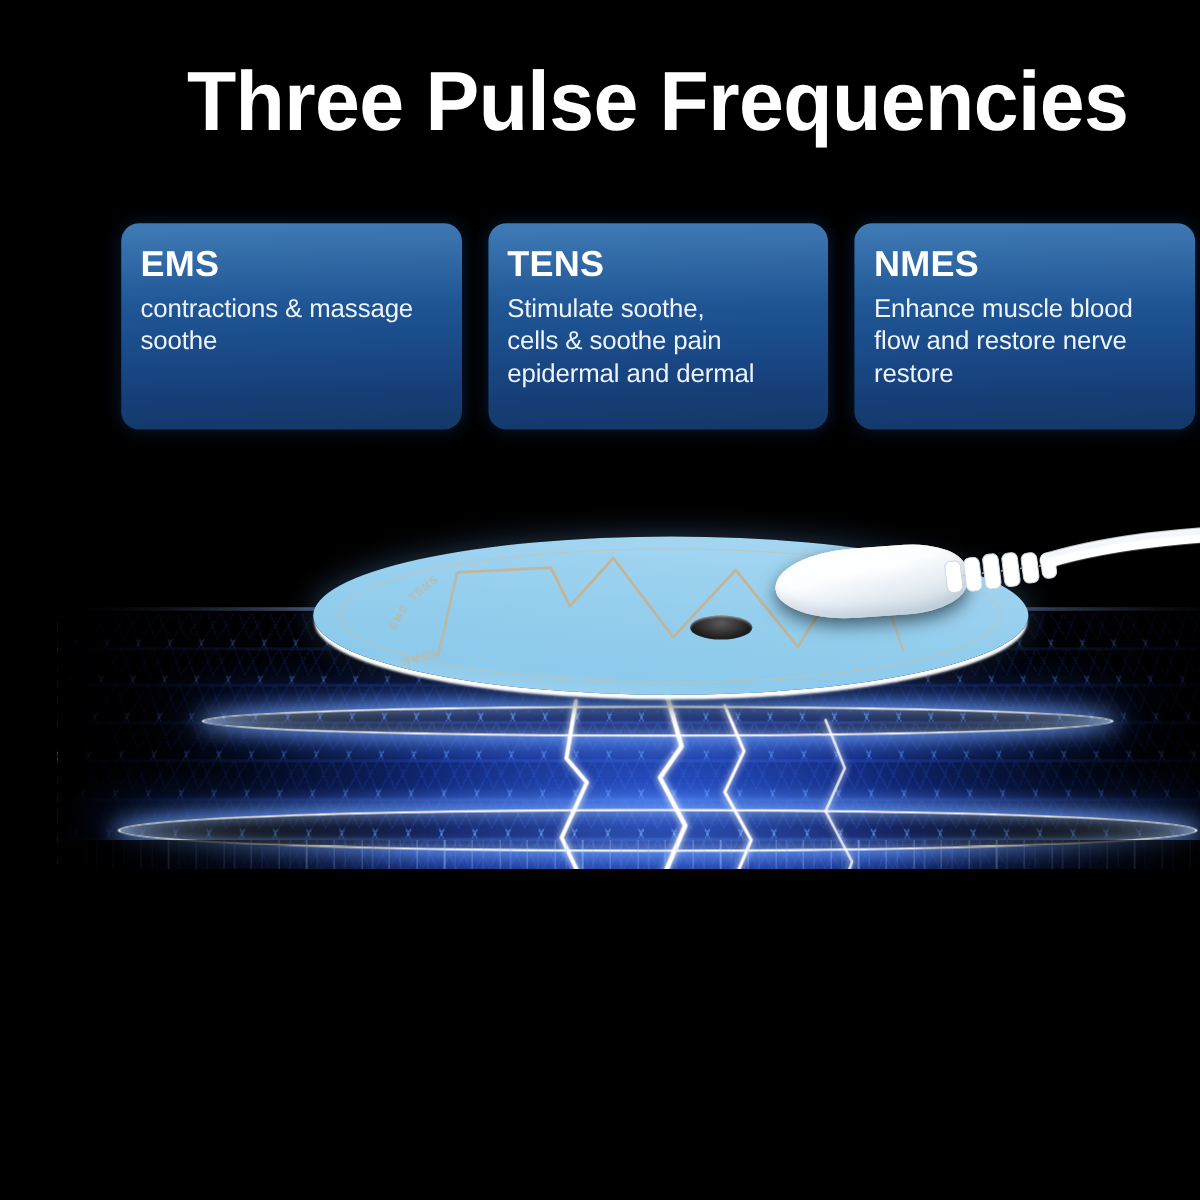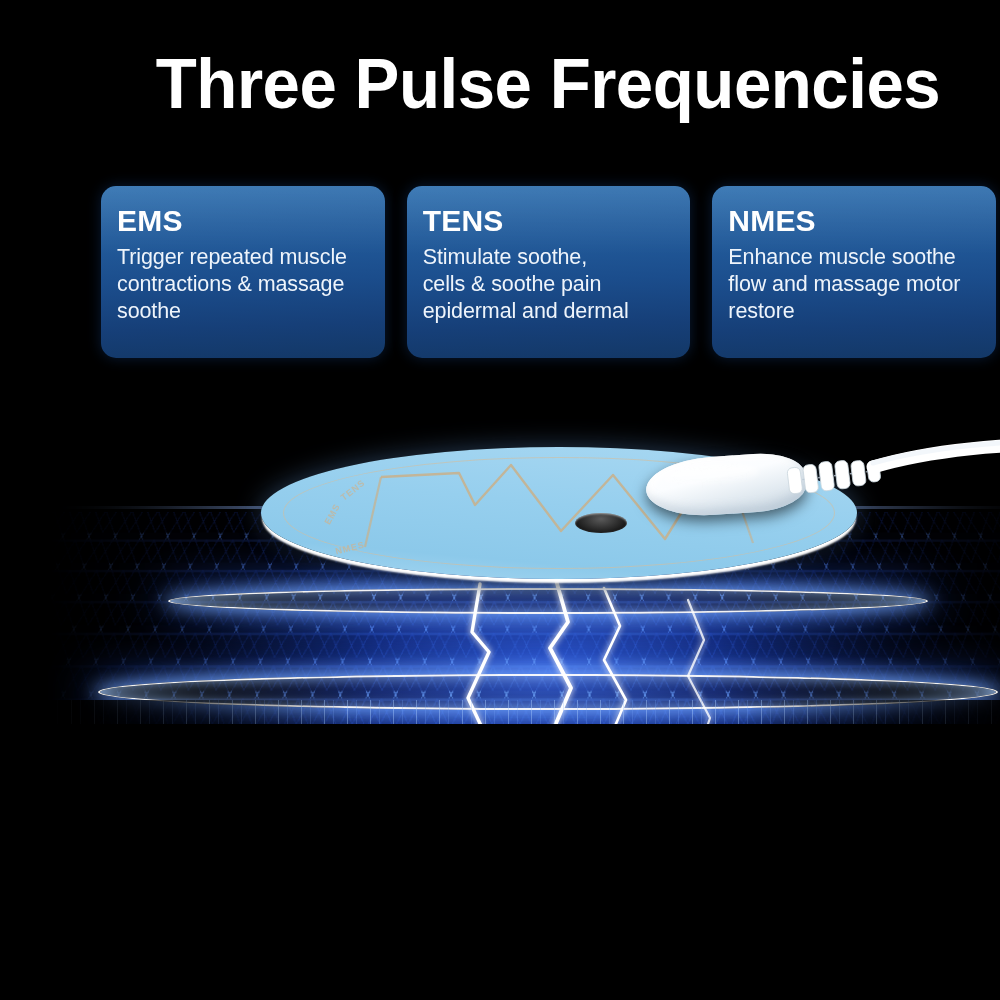--- a/index.html
+++ b/index.html
@@ -177,40 +177,39 @@
 
 <div id="stage">
 
   <div class="title no-sel">Three Pulse Frequencies</div>
 
   <div class="cards">
 
     <div class="card">
       <div class="card-title">EMS</div>
       <div class="card-body">
-        <span>Trigger repeated muscle</span>
         <span>contractions &amp; massage</span>
         <span>soothe</span>
       </div>
     </div>
 
     <div class="card">
       <div class="card-title">TENS</div>
       <div class="card-body">
         <span>Stimulate soothe,</span>
         <span>cells &amp; soothe pain</span>
         <span>epidermal and dermal</span>
       </div>
     </div>
 
     <div class="card">
       <div class="card-title">NMES</div>
       <div class="card-body">
-        <span>Enhance muscle soothe</span>
-        <span>flow and massage motor</span>
+        <span>Enhance muscle blood</span>
+        <span>flow and restore nerve</span>
         <span>restore</span>
       </div>
     </div>
 
   </div>
 
   <div class="scene">
 
     <div class="bar" style="top:14px;"></div>
     <div class="bar" style="top:26px; opacity:.55;"></div>

